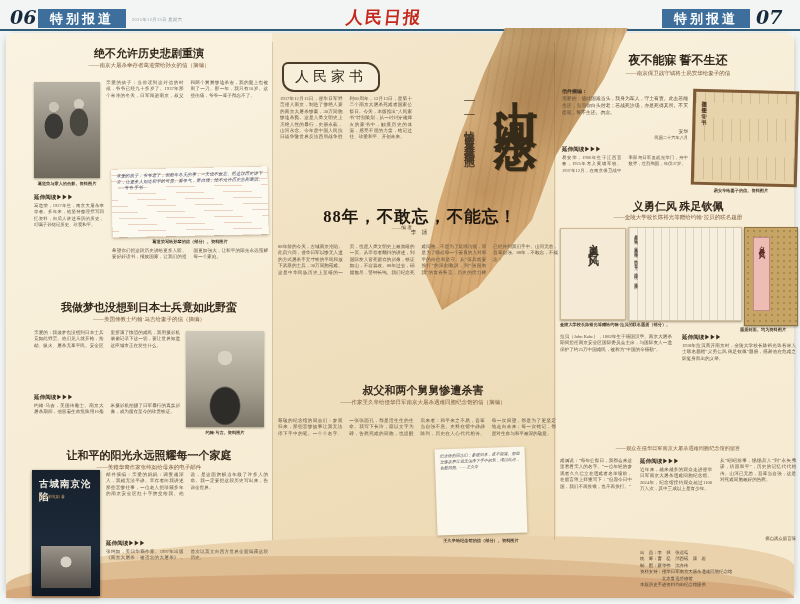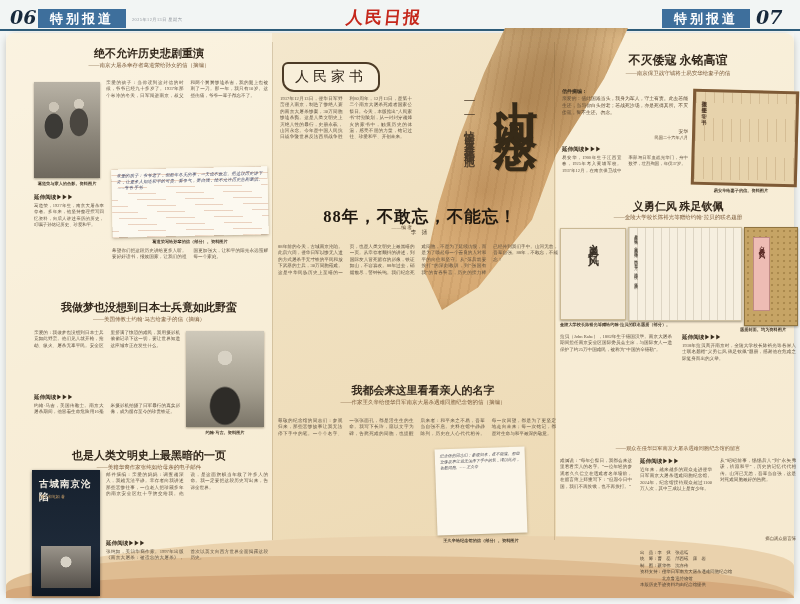--- a/index.html
+++ b/index.html
@@ -142,40 +142,40 @@
   <div class="abs bt" style="left:112px;top:248px;width:156px;height:46px;column-count:2;">希望你们把这段历史讲给更多人听。要好好读书，报效国家，让我们的祖国更加强大，让和平的阳光永远照耀每一个家庭。</div>
 
   <div class="abs h1" style="left:30px;top:300px;width:238px;font-size:11px;">我做梦也没想到日本士兵竟如此野蛮</div>
   <div class="abs h2" style="left:30px;top:316px;width:238px;">——美国传教士约翰·马吉给妻子的信（摘编）</div>
   <div class="abs bt" style="left:34px;top:330px;width:146px;height:60px;column-count:2;">亲爱的：我做梦也没想到日本士兵竟如此野蛮。他们见人就开枪，抢劫、纵火、屠杀无辜平民。安全区里挤满了惊恐的难民，我用摄影机偷偷记录下这一切，要让世界知道这座城市正在发生什么。</div>
   <div class="abs ext" style="left:34px;top:394px;">延伸阅读▶▶▶</div>
   <div class="abs bt" style="left:34px;top:403px;width:146px;height:36px;column-count:2;">约翰·马吉，美国传教士。南京大屠杀期间，他冒着生命危险用16毫米摄影机拍摄了日军暴行的真实影像，成为留存至今的珍贵铁证。</div>
   <div class="abs photo" id="a2-photo" style="left:186px;top:331px;width:78px;height:96px;"></div>
   <div class="abs cap" style="left:182px;top:430px;width:86px;">约翰·马吉。资料图片</div>
 
-  <div class="abs h1" style="left:30px;top:448px;width:238px;font-size:11px;">也是人类文明史上最黑暗的一页</div>
+  <div class="abs h1" style="left:30px;top:448px;width:238px;font-size:11px;">让和平的阳光永远照耀每一个家庭</div>
   <div class="abs h2" style="left:30px;top:464px;width:238px;">——美籍华裔作家张纯如给母亲的电子邮件</div>
   <div class="abs" id="a3-cover" style="left:32px;top:470px;width:68px;height:126px;">
     <div class="abs" style="left:7px;top:8px;width:56px;color:#f4efe4;font-weight:bold;font-size:9.5px;letter-spacing:1px;">古城南京沦陷</div>
     <div class="abs" style="left:7px;top:24px;width:56px;color:#c9a06a;font-size:4.2px;">[美] 张纯如 著</div>
     <div class="abs" id="a3-cover-photo" style="left:9px;top:76px;width:50px;height:42px;"></div>
   </div>
   <div class="abs bt" style="left:106px;top:472px;width:162px;height:62px;column-count:2;">邮件摘编：亲爱的妈妈：调查越深入，我越无法平静。幸存者向我讲述那些悲惨往事，一位老人把珍藏多年的南京安全区红十字旗交给我。他说，是这面旗帜当年救了许多人的命。我一定要把这段历史写出来，告诉全世界。</div>
   <div class="abs ext" style="left:106px;top:540px;">延伸阅读▶▶▶</div>
   <div class="abs bt" style="left:106px;top:549px;width:162px;height:42px;column-count:2;">张纯如，美籍华裔作家。1997年出版《南京大屠杀：被遗忘的大屠杀》，首次以英文向西方世界全面揭露这段历史。</div>
 
-  <div class="abs h1" style="left:288px;top:383px;width:270px;font-size:11px;">我都会来这里看看亲人的名字</div>
+  <div class="abs h1" style="left:288px;top:383px;width:270px;font-size:11px;">叔父和两个舅舅惨遭杀害</div>
   <div class="abs h2" style="left:288px;top:399px;width:270px;">——作家王久辛给侵华日军南京大屠杀遇难同胞纪念馆的信（摘编）</div>
   <div class="abs bt" style="left:278px;top:418px;width:278px;height:176px;column-count:4;">尊敬的纪念馆的同志们：参观归来，那些悲惨故事让我无法停下手中的笔。一个个名字、一张张面孔，都是活生生的生命。我写下长诗，愿以文字为碑，告慰死难的同胞，也提醒后来者：和平来之不易，吾辈当自强不息。史料在馆中静静陈列，历史在人心代代相传。每一次回望，都是为了更坚定地走向未来；每一次铭记，都是对生命与和平最深的敬意。</div>
   <div class="abs letter" id="a4-letter" style="left:436px;top:448px;width:90px;height:86px;transform:rotate(-2deg);">
     <div class="hand" style="color:#4a4a55;font-size:3.9px;">纪念馆的同志们：参观归来，夜不能寐。那些悲惨故事让我无法停下手中的笔，谨以此诗，告慰同胞。——王久辛</div>
   </div>
   <div class="abs cap" style="left:420px;top:538px;width:122px;">王久辛给纪念馆的信（部分）。资料图片</div>
 
-  <div class="abs h1" style="left:560px;top:52px;width:236px;font-size:12px;">不灭倭寇 永铭高谊</div>
+  <div class="abs h1" style="left:560px;top:52px;width:236px;font-size:12px;">夜不能寐 誓不生还</div>
   <div class="abs h2" style="left:560px;top:70px;width:236px;">——南京保卫战守城将士易安华给妻子的信</div>
   <div class="abs ext" style="left:562px;top:88px;font-size:5px;">信件摘编：</div>
   <div class="abs quote" style="left:562px;top:96px;width:126px;">亲爱的：值此国难当头，我身为军人，守土有责。此去若能生还，当与你白头偕老；若战死沙场，亦是死得其所。不灭倭寇，誓不生还。勿念。</div>
   <div class="abs sign" style="left:606px;top:128px;width:82px;">安华</div>
   <div class="abs sign" style="left:606px;top:135px;width:82px;font-size:4.2px;">民国二十六年八月</div>
   <div class="abs ext" style="left:562px;top:146px;">延伸阅读▶▶▶</div>
   <div class="abs bt" style="left:562px;top:155px;width:126px;height:40px;column-count:2;font-size:4.4px;">易安华，1900年生于江西宜春，1925年考入黄埔军校。1937年12月，在南京保卫战中率部与日军血战光华门，身中数弹，壮烈殉国，年仅37岁。</div>
   <div class="abs" id="b1-letter" style="left:692px;top:90px;width:100px;height:90px;transform:rotate(1.5deg);">
     <div class="vtext" style="font-size:5.5px;color:#4a3524;line-height:9px;padding:5px 4px;height:78px;">不灭倭寇 誓不生还 安华 手书</div>
   </div>

